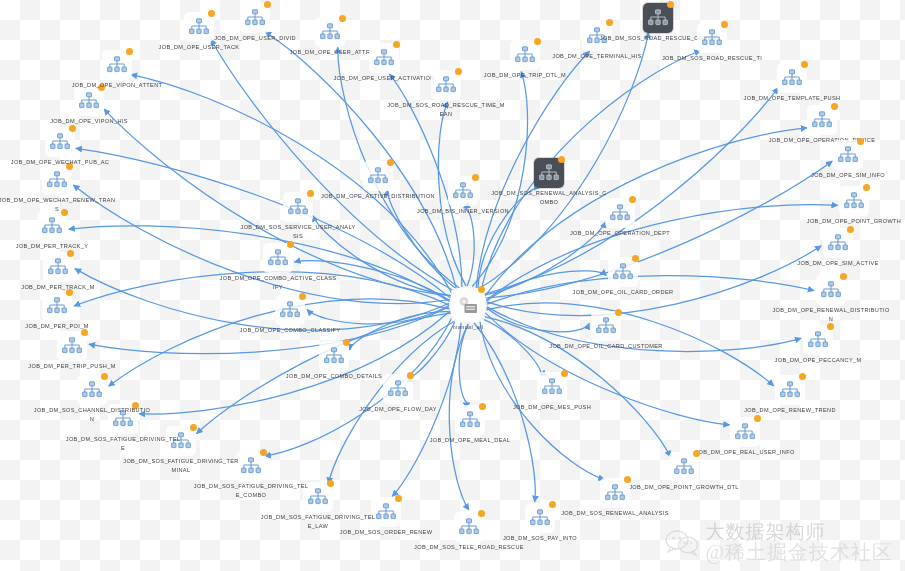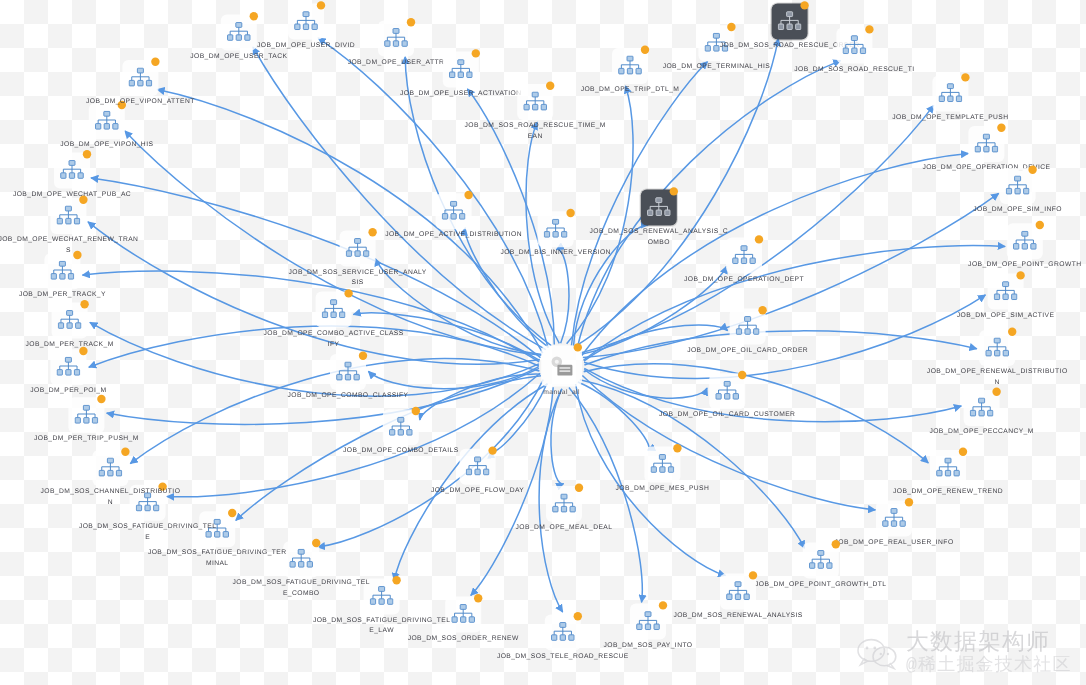--- a/index.html
+++ b/index.html
@@ -67,26 +67,26 @@
 
   #watermark{
     position:absolute;
     right:12px;bottom:8px;
     display:flex;align-items:center;gap:7px;
     opacity:.55;
     pointer-events:none;
   }
   #watermark .wm-text{
     display:flex;flex-direction:column;
-    font-family:Liberation Mono, monospace;
+    font-family:Liberation Serif, serif;
     color:#b9b9bd;
     line-height:1.05;
   }
   #watermark .wm-title{font-size:19px;letter-spacing:1px;}
-  #watermark .wm-sub{font-size:15px;letter-spacing:1px;color:#cccccf;}
+  #watermark .wm-sub{font-size:20px;letter-spacing:1px;color:#cccccf;}
 </style>
 </head>
 <body>
 
 <div id="stage">
 
   <svg id="edges" viewBox="0 0 905 571" xmlns="http://www.w3.org/2000/svg">
     <defs>
       <marker id="arrow" viewBox="0 0 10 10" refX="9" refY="5" markerWidth="5.5" markerHeight="5.5" orient="auto-start-reverse">
         <path d="M 0 0 L 10 5 L 0 10 z" fill="#4a90e2"></path>

